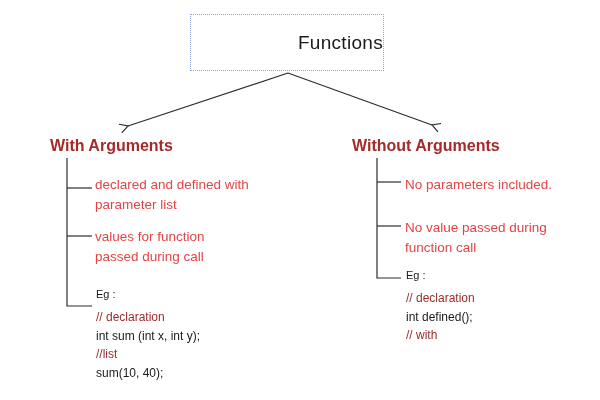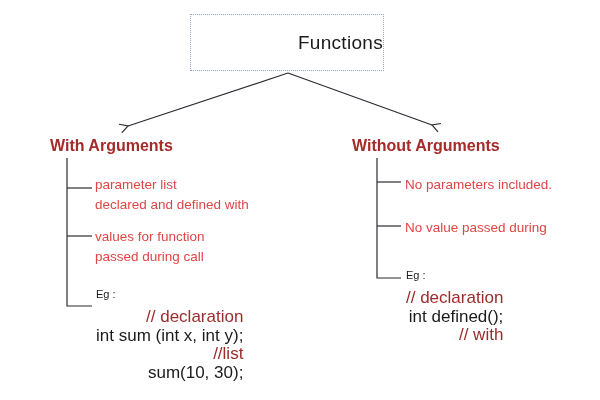--- a/index.html
+++ b/index.html
@@ -29,21 +29,21 @@
   .heading.right-h{left:344px;top:137px;margin-left:8px;}
 
   .red-item{
     position:absolute;font-size:13.5px;line-height:20px;
     color:var(--body-red,#e04545);white-space:nowrap;
   }
   .eg-label{
     position:absolute;font-size:11px;color:var(--code-text,#1b1b1b);white-space:nowrap;
   }
   .code-block{
-    position:absolute;font-size:17px;line-height:18.5px;white-space:nowrap;text-align:right;
+    position:absolute;font-size:12px;line-height:18.5px;white-space:nowrap;
   }
   .code-block .comment{color:var(--comment,#9e2b2b);}
   .code-block .code{color:var(--code-text,#1b1b1b);}
 </style>
 </head>
 <body>
 
 <div class="stage">
 
   <svg class="overlay" width="600" height="400" viewBox="0 0 600 400">
@@ -65,46 +65,47 @@
     <line x1="377" y1="226" x2="401" y2="226"></line>
   </svg>
 
   <div class="title-box">
     <span>Functions</span>
   </div>
 
   <div class="heading left-h">With Arguments</div>
 
   <div class="red-item" style="left:95px;top:175px">
+    <div>declared and defined with</div>
     <div>parameter list</div>
-    <div>declared and defined with</div>
   </div>
 
   <div class="red-item" style="left:95px;top:227px">
     <div>values for function</div>
     <div>passed during call</div>
   </div>
 
   <div class="eg-label" style="left:96px;top:288px">Eg :</div>
 
   <div class="code-block" style="left:96px;top:308px">
     <div class="comment">// declaration</div>
     <div class="code">int sum (int x, int y);</div>
     <div class="comment">//list</div>
-    <div class="code">sum(10, 30);</div>
+    <div class="code">sum(10, 40);</div>
   </div>
 
   <div class="heading right-h">Without Arguments</div>
 
   <div class="red-item" style="left:405px;top:175px">
     <div>No parameters included.</div>
   </div>
 
   <div class="red-item" style="left:405px;top:218px">
     <div>No value passed during</div>
+    <div>function call</div>
   </div>
 
   <div class="eg-label" style="left:406px;top:269px">Eg :</div>
 
   <div class="code-block" style="left:406px;top:289px">
     <div class="comment">// declaration</div>
     <div class="code">int defined();</div>
     <div class="comment">// with</div>
   </div>
 

